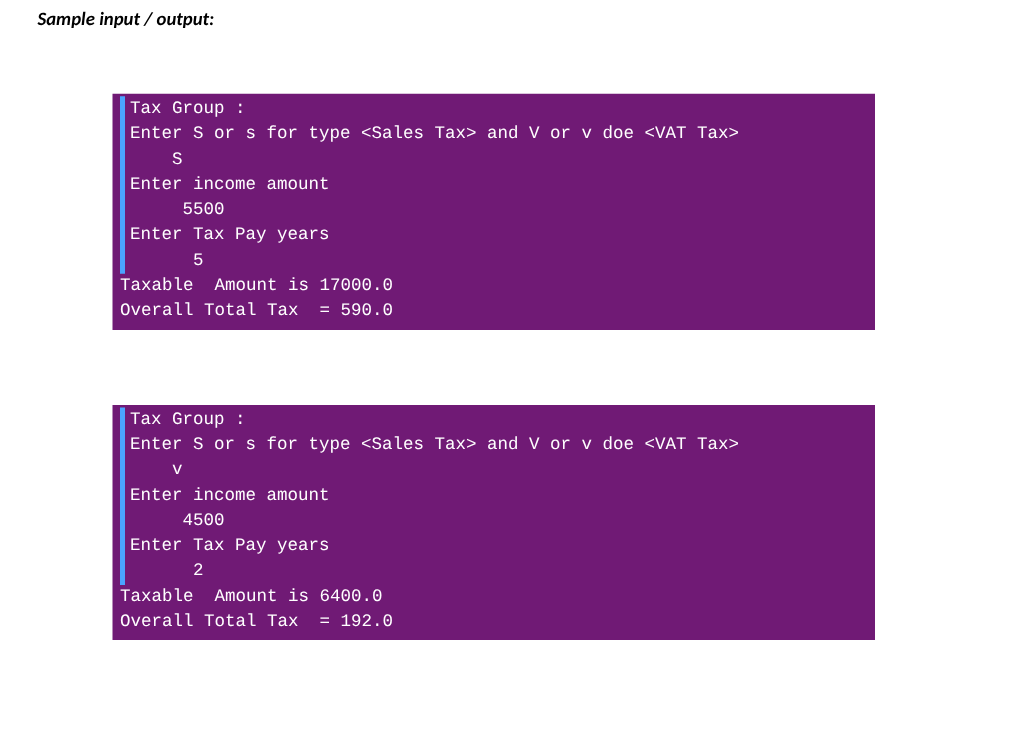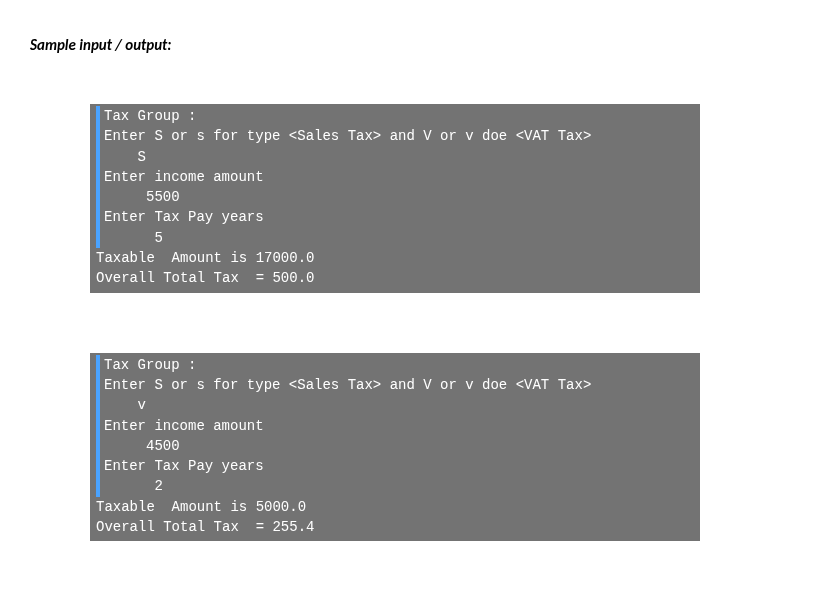--- a/index.html
+++ b/index.html
@@ -6,36 +6,36 @@
     margin: 0;
     padding: 0;
     background: #ffffff;
     font-family: "Calibri", "Segoe UI", Arial, sans-serif;
   }
   .page {
     width: 828px;
     height: 599px;
     position: relative;
     box-sizing: border-box;
-    padding: 36px 30px;
+    padding: 7px 30px;
   }
   .heading {
     font-style: italic;
     font-weight: bold;
     font-size: 15px;
     color: #000;
     margin-bottom: 50px;
     margin-left: 0;
   }
   .term-wrap {
     margin-left: 60px;
     margin-bottom: 60px;
   }
   .terminal {
-    background: #737373;
+    background: #701a75;
     color: #ffffff;
     font-family: "Courier New", Courier, monospace;
     font-size: 14px;
     line-height: 1.45;
     padding: 2px 6px 4px 6px;
     white-space: pre;
     width: 610px;
     box-sizing: border-box;
   }
   .terminal .accent-left {
@@ -52,27 +52,27 @@
   <div class="heading">Sample input / output:</div>
 
   <div class="term-wrap">
     <div class="terminal"><span class="accent-left"><span>Tax Group :</span>
 <span>Enter S or s for type &lt;Sales Tax&gt; and V or v doe &lt;VAT Tax&gt;</span>
 <span>    S</span>
 <span>Enter income amount</span>
 <span>     5500</span>
 <span>Enter Tax Pay years</span>
 <span>      5</span></span><span>Taxable  Amount is 17000.0</span>
-<span>Overall Total Tax  = 500.0</span></div>
+<span>Overall Total Tax  = 590.0</span></div>
   </div>
 
   <div class="term-wrap">
     <div class="terminal"><span class="accent-left"><span>Tax Group :</span>
 <span>Enter S or s for type &lt;Sales Tax&gt; and V or v doe &lt;VAT Tax&gt;</span>
 <span>    v</span>
 <span>Enter income amount</span>
 <span>     4500</span>
 <span>Enter Tax Pay years</span>
-<span>      2</span></span><span>Taxable  Amount is 5000.0</span>
-<span>Overall Total Tax  = 255.4</span></div>
+<span>      2</span></span><span>Taxable  Amount is 6400.0</span>
+<span>Overall Total Tax  = 192.0</span></div>
   </div>
 
 </div>
 
 </body></html>

